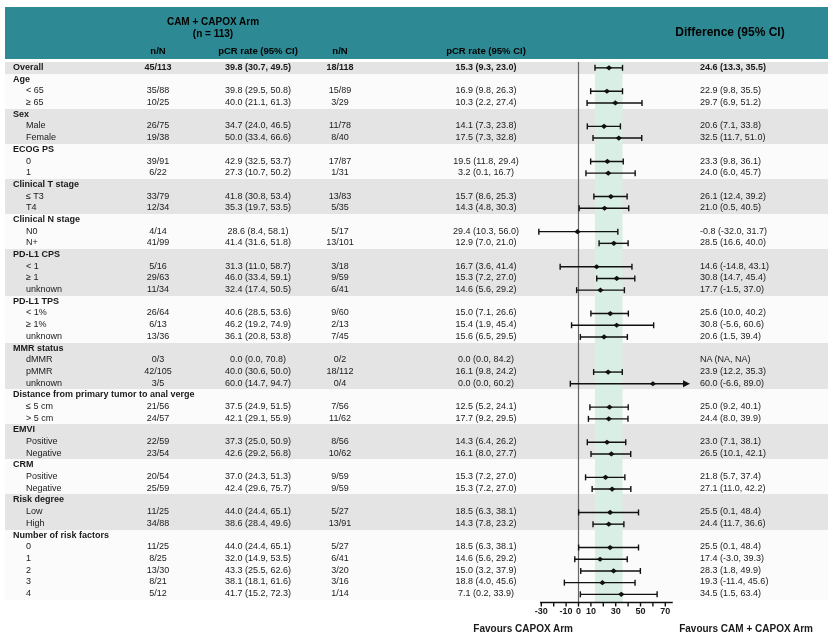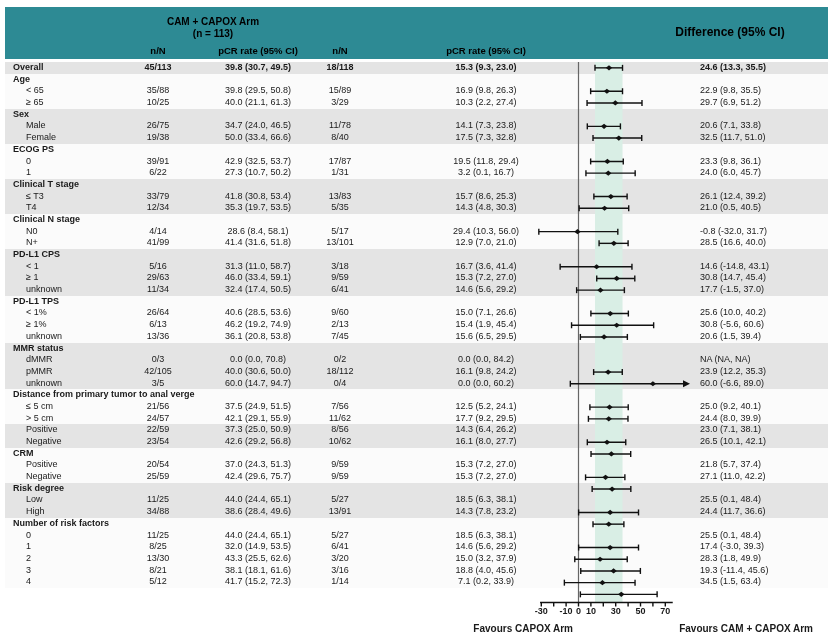--- a/index.html
+++ b/index.html
@@ -262,20 +262,23 @@
         <span class="cell diff">25.0 (9.2, 40.1)</span>
       </div>
       <div class="row light">
         <span class="cell lbl indent">&gt; 5 cm</span>
         <span class="cell nn1">24/57</span>
         <span class="cell rate1">42.1 (29.1, 55.9)</span>
         <span class="cell nn2">11/62</span>
         <span class="cell rate2">17.7 (9.2, 29.5)</span>
         <span class="cell diff">24.4 (8.0, 39.9)</span>
       </div>
+      <div class="row shade g">
+        <span class="cell lbl">EMVI</span>
+      </div>
       <div class="row shade">
         <span class="cell lbl indent">Positive</span>
         <span class="cell nn1">22/59</span>
         <span class="cell rate1">37.3 (25.0, 50.9)</span>
         <span class="cell nn2">8/56</span>
         <span class="cell rate2">14.3 (6.4, 26.2)</span>
         <span class="cell diff">23.0 (7.1, 38.1)</span>
       </div>
       <div class="row shade">
         <span class="cell lbl indent">Negative</span>

